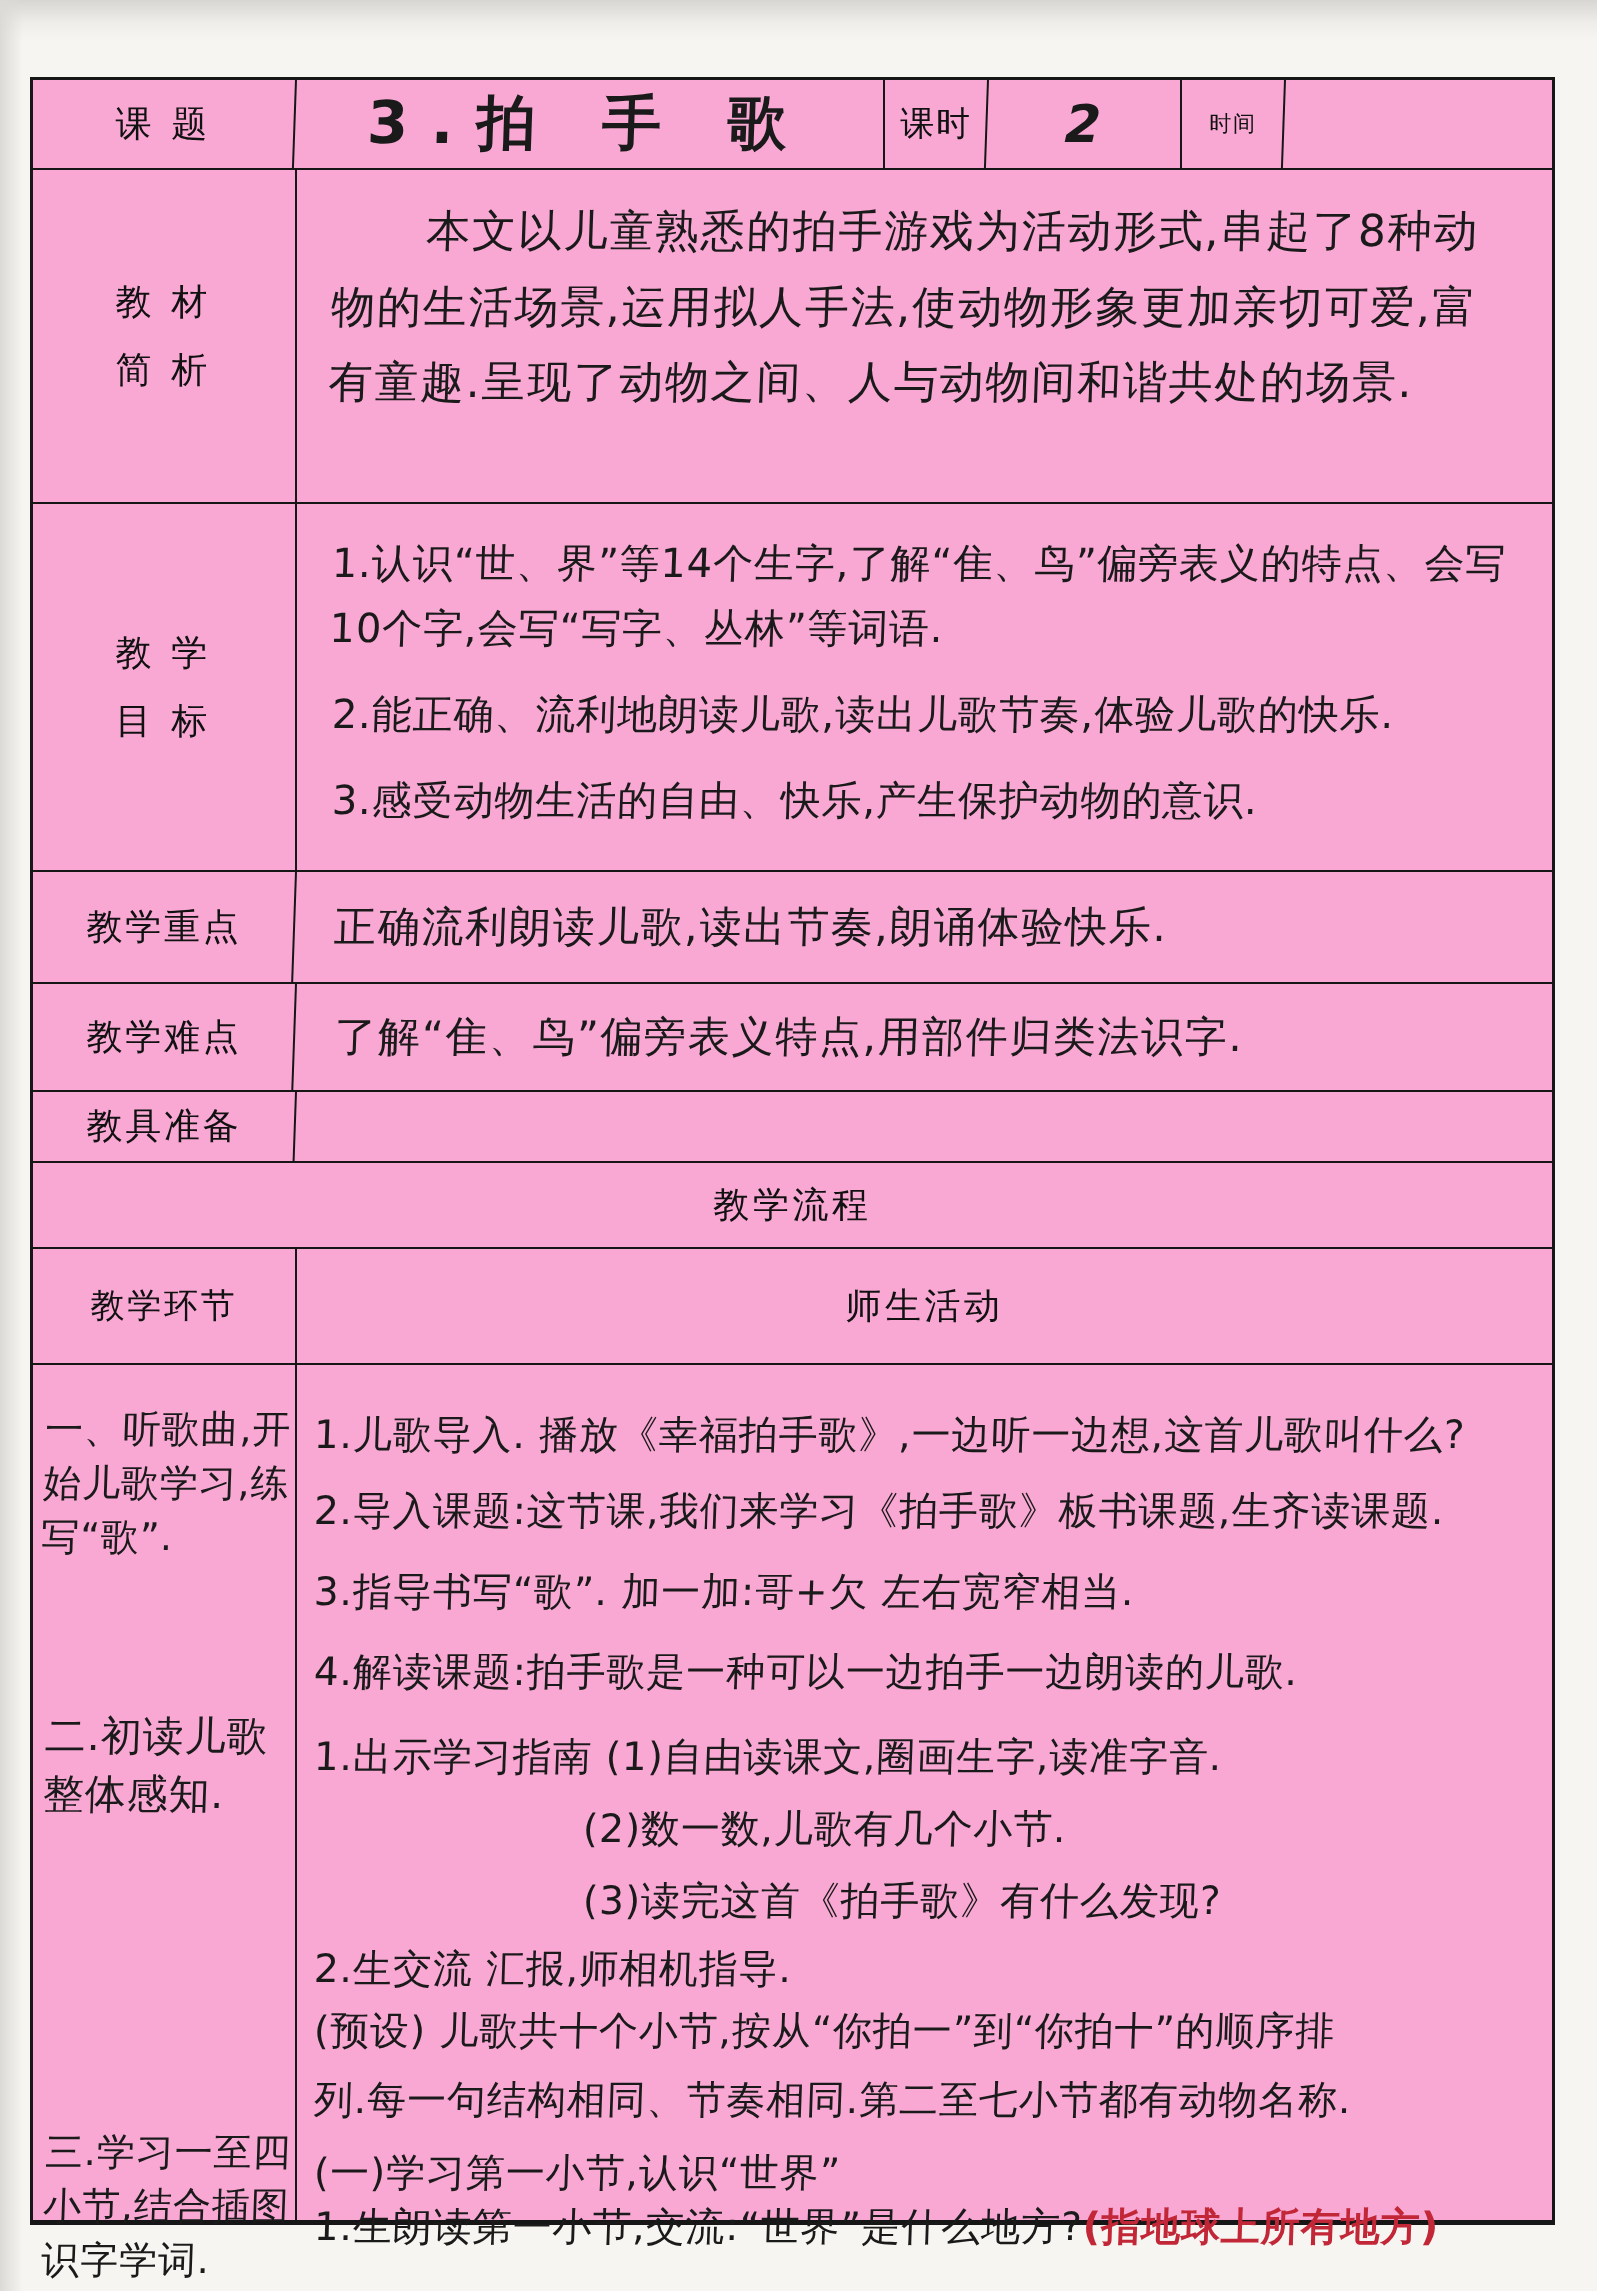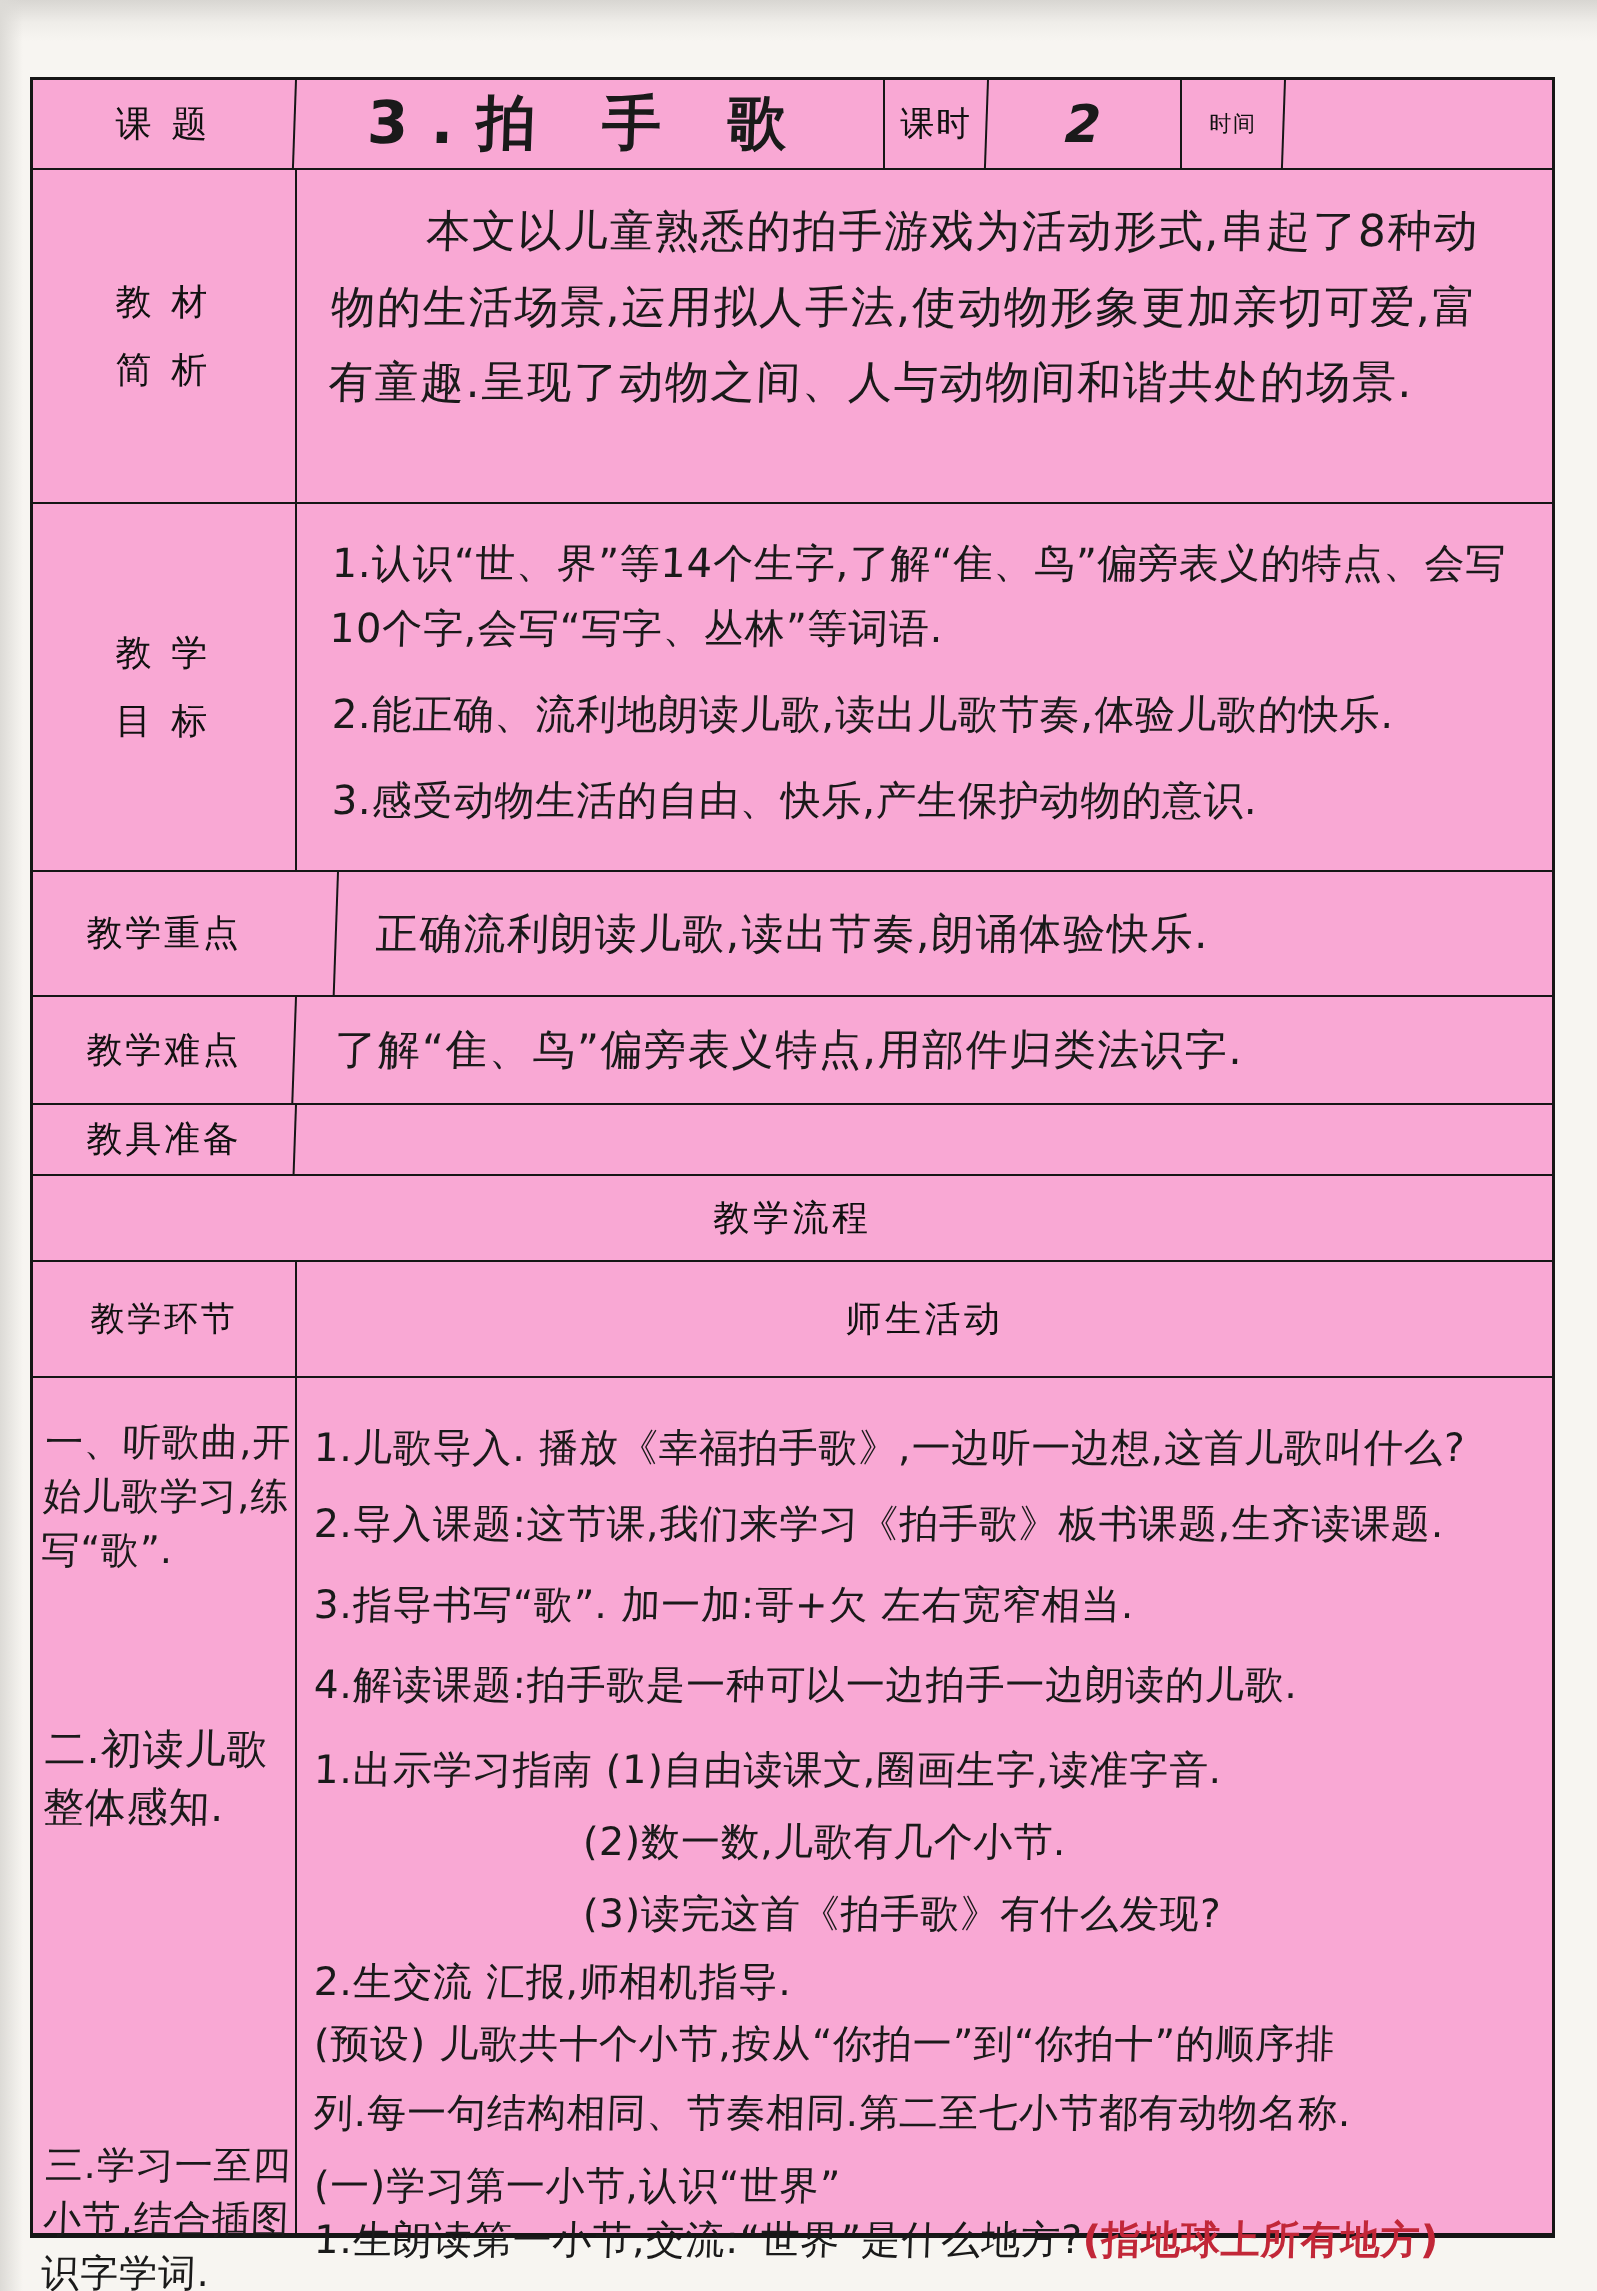--- a/index.html
+++ b/index.html
@@ -91,21 +91,21 @@
 
   .r-objectives { grid-template-columns: 262px 1fr; height: 368px; }
   .objectives-list { padding: 27px 27px 0 36px; }
   .objectives-list p {
     margin: 0 0 21.5px 0;
     font-size: 40px;
     line-height: 1.62;
     letter-spacing: 0.9px;
   }
 
-  .r-focus { grid-template-columns: 262px 1fr; height: 125px; gap: 42px; }
+  .r-focus { grid-template-columns: 262px 1fr; height: 112px; }
   .r-difficulty { grid-template-columns: 262px 1fr; height: 108px; }
   .r-aids { grid-template-columns: 262px 1fr; height: 71px; }
   .single-line {
     display: flex; align-items: center;
     padding: 0 27px 0 39px;
     font-size: 42px;
     letter-spacing: 1.8px;
   }
 
   .r-process { grid-template-columns: 1fr; height: 86px; }

